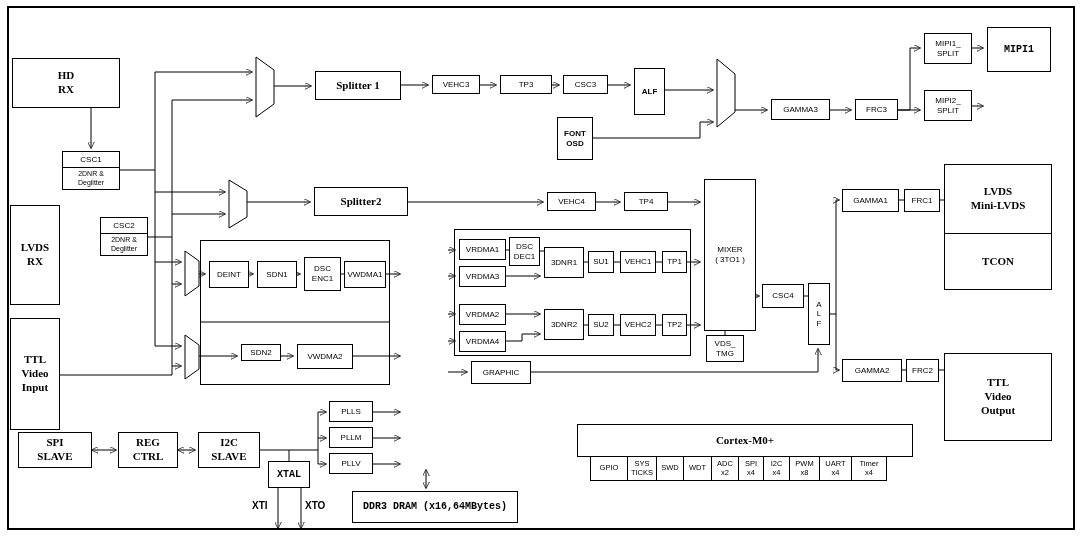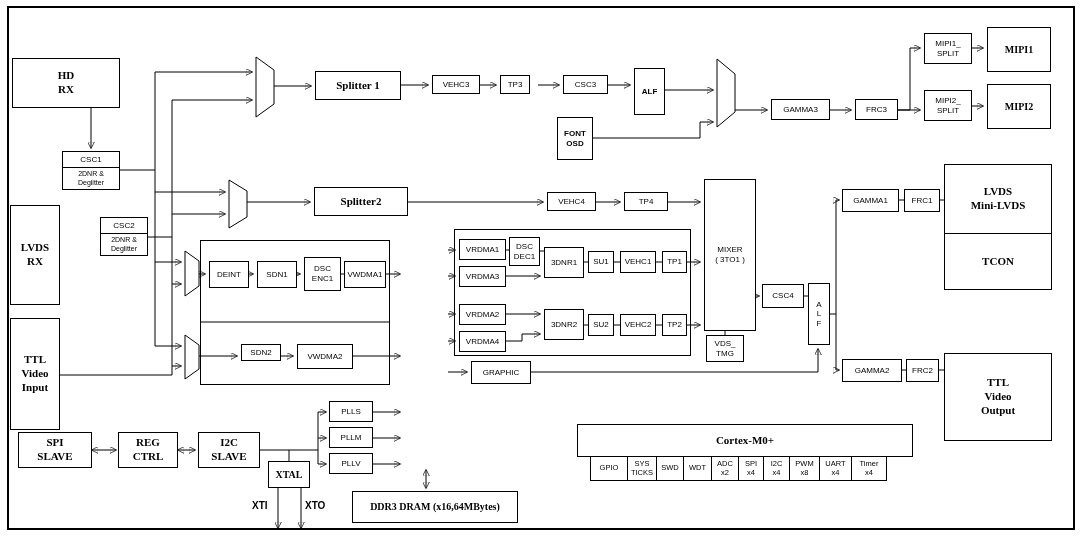--- a/index.html
+++ b/index.html
@@ -12,21 +12,21 @@
   svg.wires { position:absolute; left:0; top:0; width:1082px; height:538px; }
   svg.wires path { fill:none; stroke:#000; stroke-width:1; }
   svg.wires polygon { fill:#fff; stroke:#000; stroke-width:1; }
   .blk {
     position:absolute; border:1px solid #000; background:#fff;
     display:flex; align-items:center; justify-content:center;
     text-align:center; white-space:pre-line; font-size:8px; line-height:1.2;
   }
   .grp { position:absolute; border:1px solid #000; background:transparent; }
   .b { font-family:"Liberation Serif", serif; font-weight:bold; font-size:11px; line-height:1.25; }
-  .b2 { font-family:Liberation Serif, serif; font-weight:bold; font-size:10px; }
+  .b2 { font-family:Liberation Mono, monospace; font-weight:bold; font-size:10px; }
   .bs { font-weight:bold; }
   .sm { font-size:7px; line-height:1.15; }
   .lbl { position:absolute; font-family:Liberation Sans, sans-serif; font-weight:bold; font-size:10px; }
   .pr { position:absolute; display:flex;border-radius:9px; }
   .pr > div {
     border:1px solid #000; background:#fff; margin-left:-1px; height:25px;
     display:flex; align-items:center; justify-content:center;
     text-align:center; white-space:pre-line; font-size:7.5px; line-height:1.1;
   }
   .pr > div:first-child { margin-left:0; }
@@ -143,33 +143,32 @@
   <div class="blk b" style="left:118px;top:432px;width:60px;height:36px">REG
 CTRL</div>
   <div class="blk b" style="left:198px;top:432px;width:62px;height:36px">I2C
 SLAVE</div>
   <div class="blk b2" style="left:268px;top:461px;width:42px;height:27px">XTAL</div>
   <div class="lbl" style="left:252px;top:500px">XTI</div>
   <div class="lbl" style="left:305px;top:500px">XTO</div>
 
   <div class="blk b" style="left:315px;top:71px;width:86px;height:29px">Splitter 1</div>
   <div class="blk" style="left:432px;top:75px;width:48px;height:19px">VEHC3</div>
-  <div class="blk" style="left:500px;top:75px;width:30px;height:19px">TP3</div>
+  <div class="blk" style="left:500px;top:75px;width:52px;height:19px">TP3</div>
   <div class="blk" style="left:563px;top:75px;width:45px;height:19px">CSC3</div>
   <div class="blk bs" style="left:634px;top:68px;width:31px;height:47px">ALF</div>
   <div class="blk bs" style="left:557px;top:117px;width:36px;height:43px">FONT
 OSD</div>
   <div class="blk" style="left:771px;top:99px;width:59px;height:21px">GAMMA3</div>
   <div class="blk" style="left:855px;top:99px;width:43px;height:21px">FRC3</div>
   <div class="blk" style="left:924px;top:33px;width:48px;height:31px">MIPI1_
 SPLIT</div>
   <div class="blk b2" style="left:987px;top:27px;width:64px;height:45px">MIPI1</div>
   <div class="blk" style="left:924px;top:90px;width:48px;height:31px">MIPI2_
 SPLIT</div>
-  <div class="blk b2" style="left:987px;top:84px;width:64px;height:45px">MIPI2</div>
 
   <div class="blk b" style="left:314px;top:187px;width:94px;height:29px">Splitter2</div>
   <div class="blk" style="left:547px;top:192px;width:49px;height:19px">VEHC4</div>
   <div class="blk" style="left:624px;top:192px;width:44px;height:19px">TP4</div>
   <div class="blk" style="left:704px;top:179px;width:52px;height:152px">MIXER
 ( 3TO1 )</div>
   <div class="blk" style="left:706px;top:335px;width:38px;height:27px">VDS_
 TMG</div>
   <div class="blk" style="left:762px;top:284px;width:42px;height:24px">CSC4</div>
   <div class="blk" style="left:808px;top:283px;width:22px;height:62px">A

